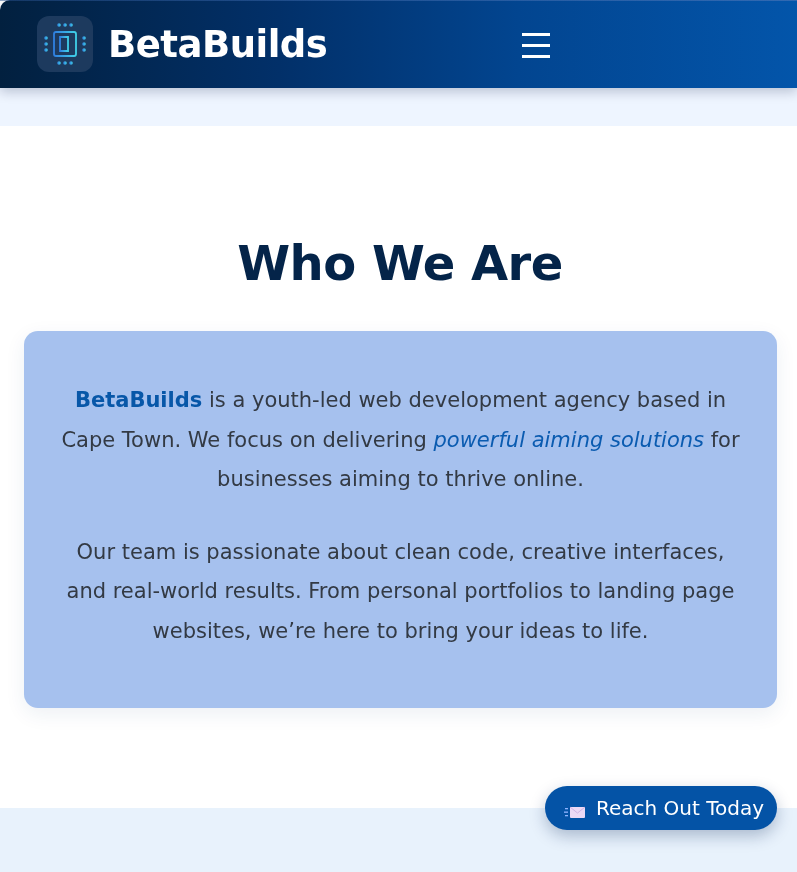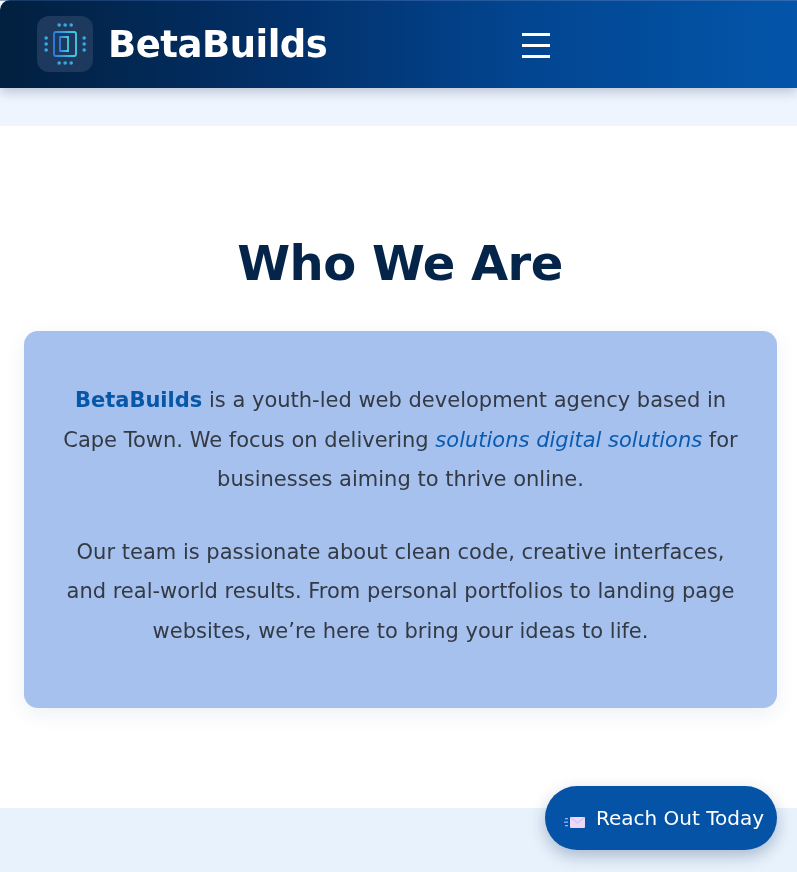--- a/index.html
+++ b/index.html
@@ -125,21 +125,21 @@
       top: 808px; left: 0;
       width: 797px;
       height: 64px;
       background: #e8f2fc;
     }
     .cta {
       position: absolute;
       left: 545px;
       top: 786px;
       width: 232px;
-      height: 64px;
+      height: 44px;
       border-radius: 32px;
       background: #0453a6;
       box-shadow: 0 6px 16px rgba(10, 40, 90, 0.28);
       display: flex;
       align-items: center;
       justify-content: center;
       gap: 10px;
       color: #ffffff;
       font-size: 20px;
       cursor: pointer;
@@ -207,21 +207,21 @@
   </div>
 </header>
 
 <div class="strip-top"></div>
 
 <section class="section"></section>
 
 <h2 class="title">Who We Are</h2>
 
 <div class="card">
-  <p><strong class="brand-strong">BetaBuilds</strong><span> is a youth-led web development agency based in Cape Town. We focus on delivering </span><em class="em-link">solutions digital solutions</em><span> for businesses aiming to thrive online.</span></p>
+  <p><strong class="brand-strong">BetaBuilds</strong><span> is a youth-led web development agency based in Cape Town. We focus on delivering </span><em class="em-link">powerful aiming solutions</em><span> for businesses aiming to thrive online.</span></p>
   <p>Our team is passionate about clean code, creative interfaces, and real-world results. From personal portfolios to landing page websites, we’re here to bring your ideas to life.</p>
 </div>
 
 <div class="strip-bottom"></div>
 
 <div class="cta">
   <span class="cta-icon">
     <svg width="22" height="16" viewBox="0 0 22 16">
       <rect x="1" y="3" width="3" height="1.3" fill="#8fb4ff"></rect>
       <rect x="0" y="6.5" width="4" height="1.3" fill="#8fb4ff"></rect>

